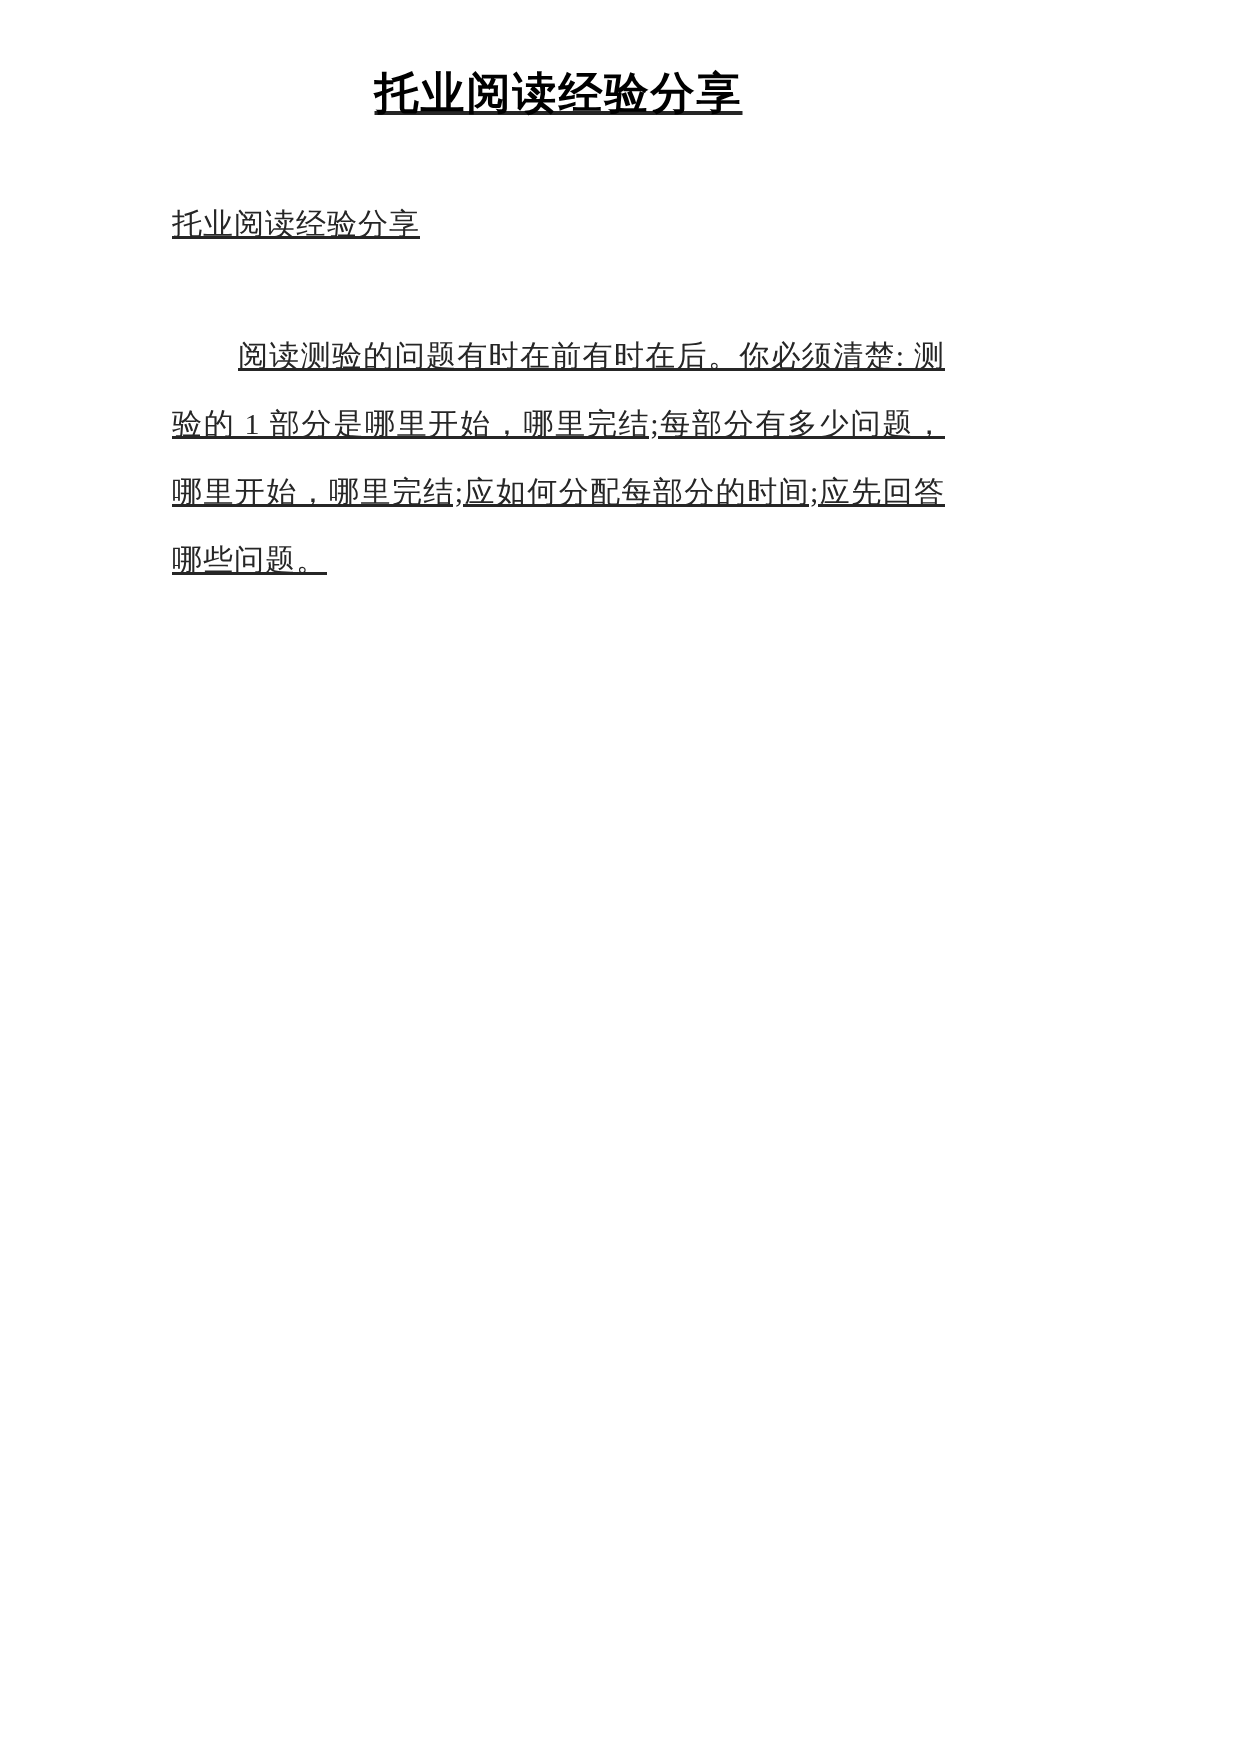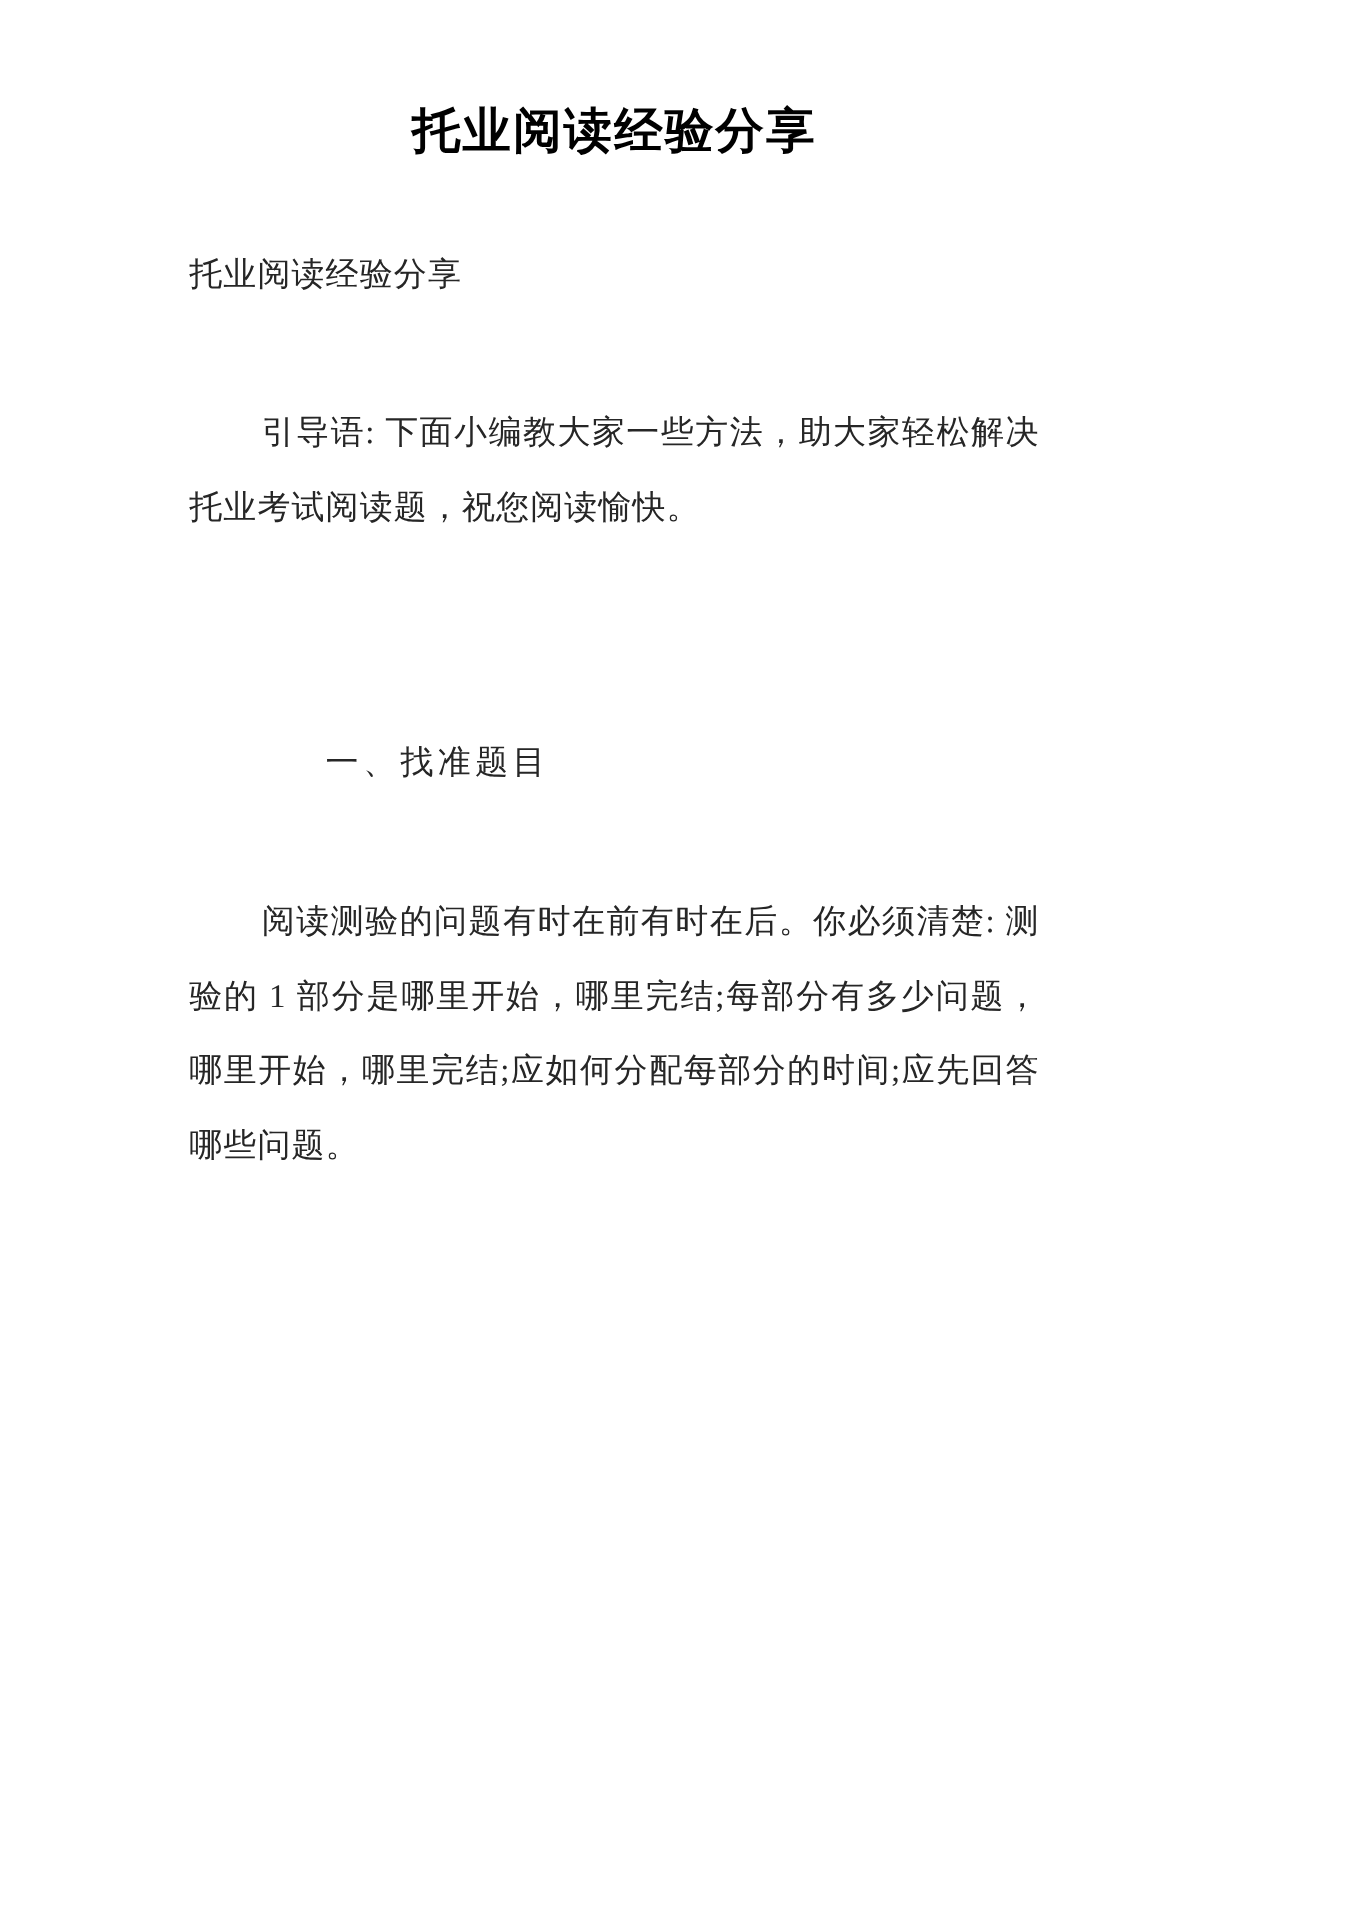--- a/index.html
+++ b/index.html
@@ -11,22 +11,23 @@
     width: 1241px;
     height: 1754px;
     overflow: hidden;
     font-family: "Liberation Serif", "DejaVu Serif", serif;
     color: #262626;
   }
   .page {
     box-sizing: border-box;
     width: 1241px;
     height: 1754px;
-    padding: 90px 296px 0 172px;
+    padding: 64px 296px 0 172px;
     background: #ffffff;
+    text-decoration: underline;
   }
   .doc-title {
     margin: 0;
     font-size: 44px;
     font-weight: bold;
     color: #000000;
     text-align: center;
     line-height: 60px;
     letter-spacing: 2px;
     font-family: "Liberation Serif", "DejaVu Serif", serif;
@@ -61,20 +62,18 @@
 </style>
 </head>
 <body>
 
 <div class="page">
 
   <h1 class="doc-title">托业阅读经验分享</h1>
 
   <p class="doc-subtitle">托业阅读经验分享</p>
 
-  <p class="para para-intro">引导语: 下面小编教大家一些方法，助大家轻松解决托业考试阅读题，祝您阅读愉快。</p>
 
-  <h2 class="sec-heading">一、找准题目</h2>
 
   <p class="para para-body1">阅读测验的问题有时在前有时在后。你必须清楚: 测验的 1 部分是哪里开始，哪里完结;每部分有多少问题，哪里开始，哪里完结;应如何分配每部分的时间;应先回答哪些问题。</p>
 
 
 </div>
 
 </body></html>

